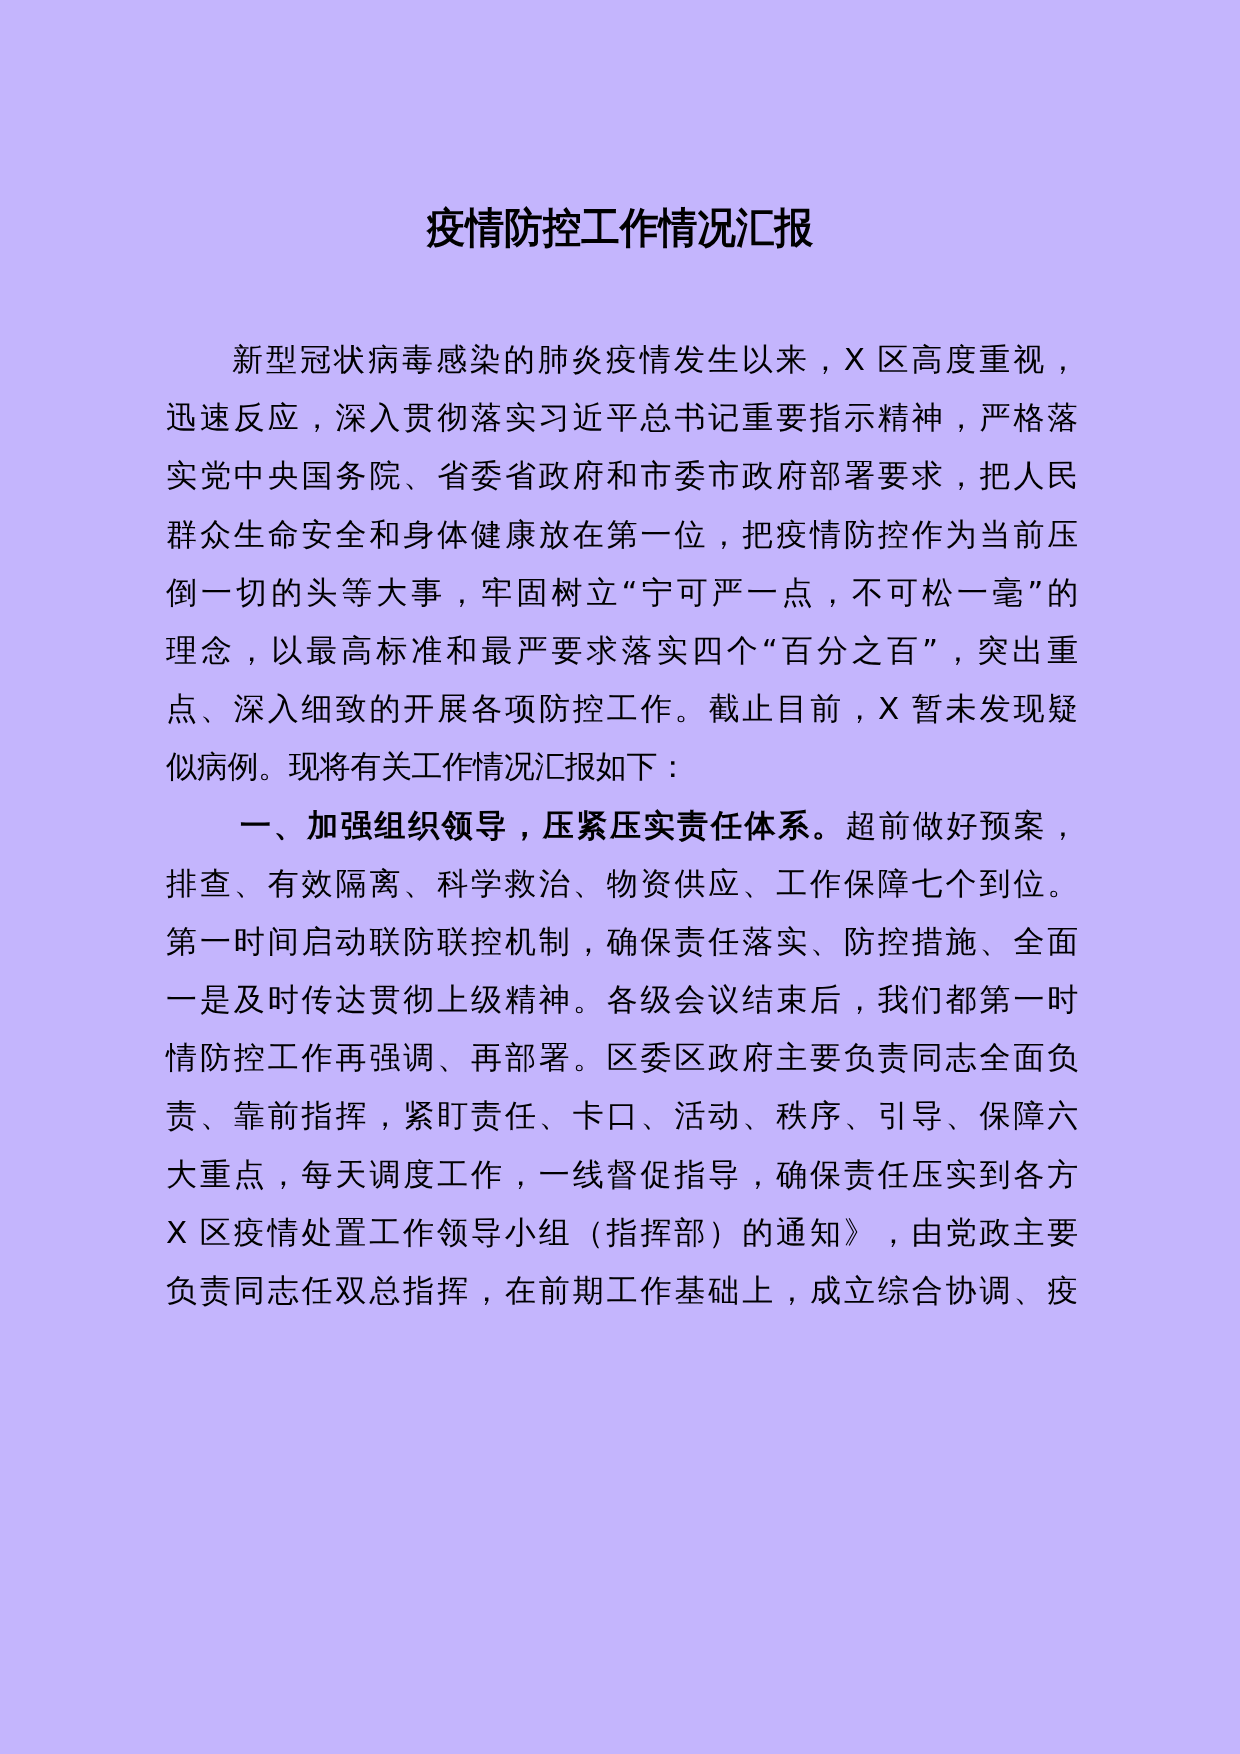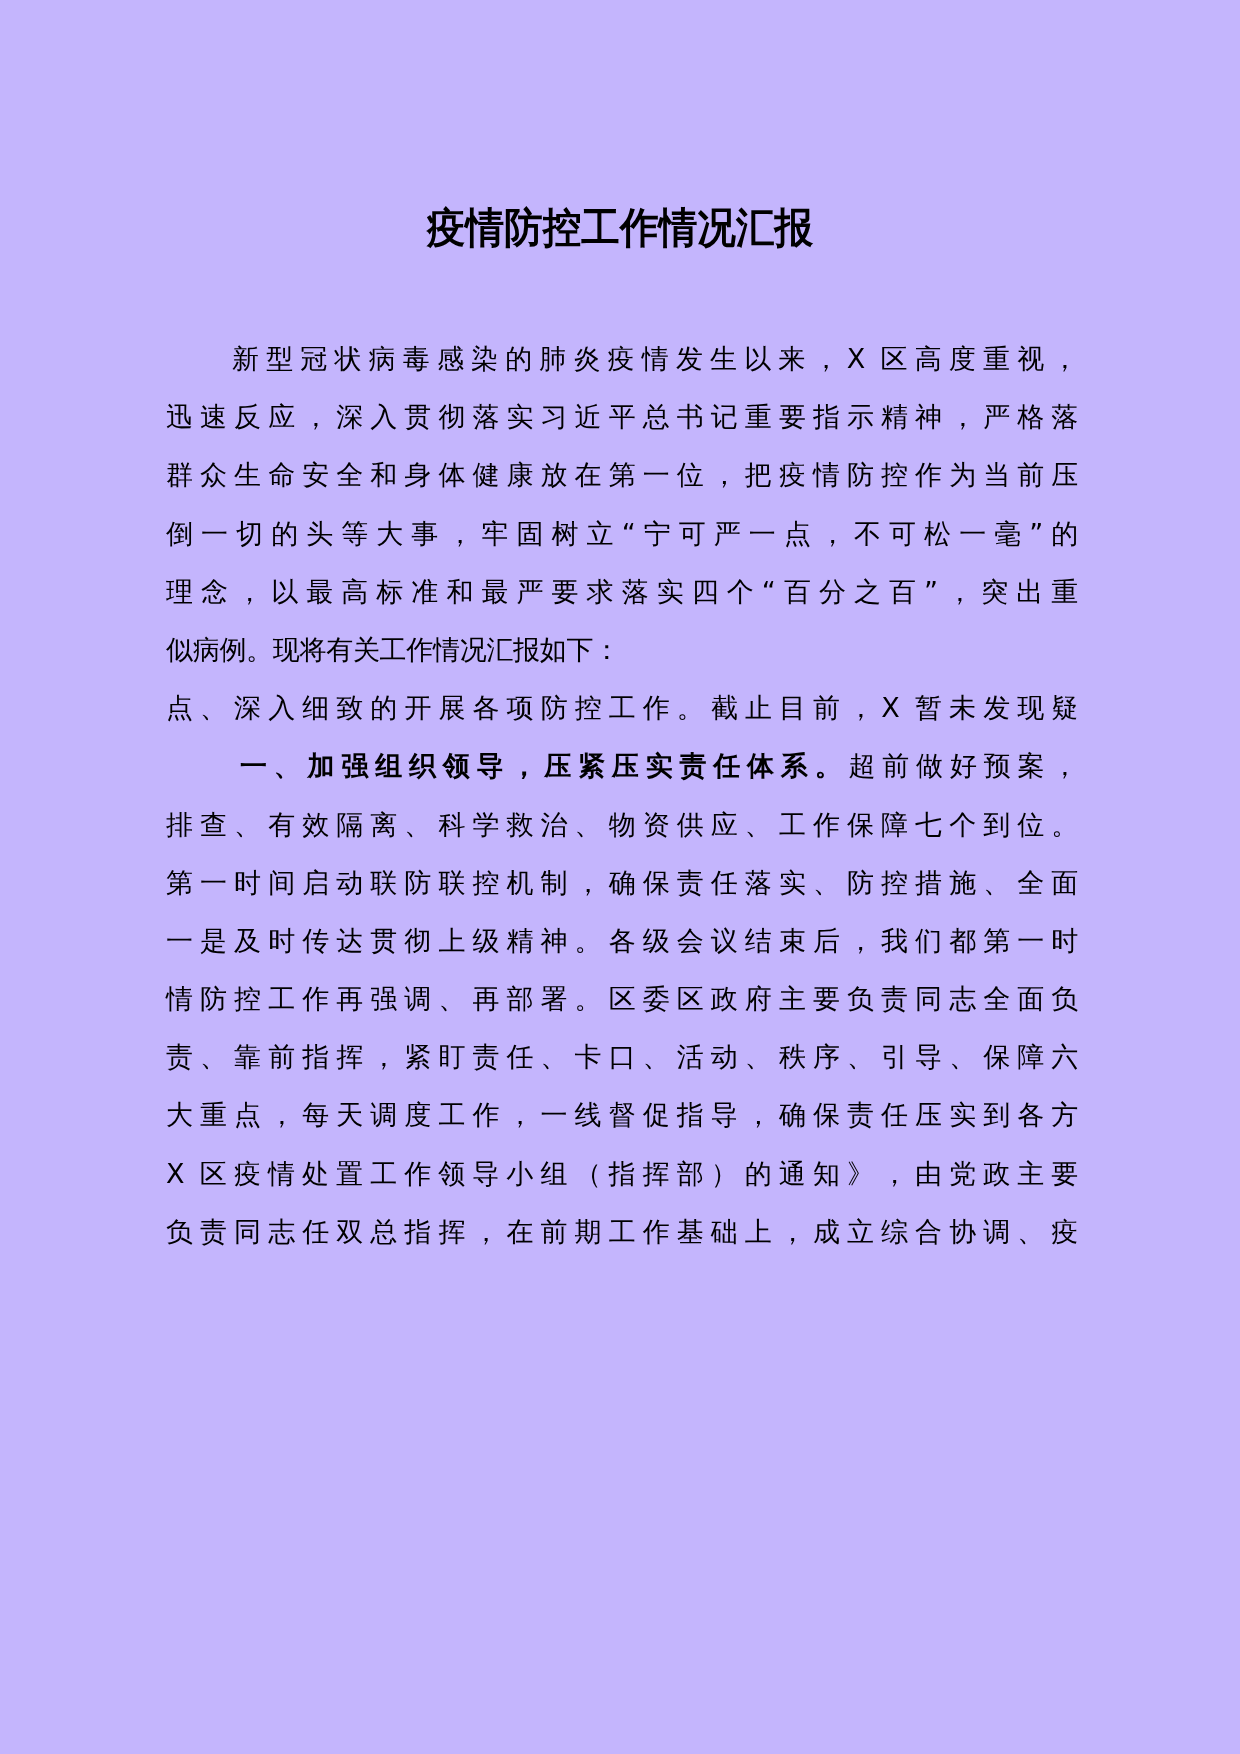--- a/index.html
+++ b/index.html
@@ -38,21 +38,21 @@
     }
     .body-text {
       position: absolute;
       left: 166px;
       top: 330px;
       width: 912px;
     }
     .line {
       height: 58.2px;
       line-height: 58.2px;
-      font-size: 27px;
+      font-size: 31px;
       white-space: nowrap;
       overflow: visible;
       text-align: justify;
       text-align-last: justify;
       letter-spacing: -0.3px;
     }
     .line.indent {
       padding-left: 66px;
     }
     .line.last {
@@ -67,25 +67,26 @@
 <body>
 
 <div class="page">
   <div class="title">疫情防控工作情况汇报</div>
 
   <div class="body-text">
 
     <div>
       <div class="line indent">新型冠状病毒感染的肺炎疫情发生以来，X 区高度重视，</div>
       <div class="line">迅速反应，深入贯彻落实习近平总书记重要指示精神，严格落</div>
+      <div class="line">实党中央国务院、省委省政府和市委市政府部署要求，把人民</div>
       <div class="line">群众生命安全和身体健康放在第一位，把疫情防控作为当前压</div>
       <div class="line">倒一切的头等大事，牢固树立“宁可严一点，不可松一毫”的</div>
       <div class="line">理念，以最高标准和最严要求落实四个“百分之百”，突出重</div>
+      <div class="line">点、深入细致的开展各项防控工作。截止目前，X 暂未发现疑</div>
       <div class="line last">似病例。现将有关工作情况汇报如下：</div>
-      <div class="line">点、深入细致的开展各项防控工作。截止目前，X 暂未发现疑</div>
     </div>
 
     <div>
       <div class="line indent"><span class="bold">一、加强组织领导，压紧压实责任体系。</span><span>超前做好预案，</span></div>
       <div class="line">排查、有效隔离、科学救治、物资供应、工作保障七个到位。</div>
       <div class="line">第一时间启动联防联控机制，确保责任落实、防控措施、全面</div>
       <div class="line">一是及时传达贯彻上级精神。各级会议结束后，我们都第一时</div>
       <div class="line">情防控工作再强调、再部署。区委区政府主要负责同志全面负</div>
       <div class="line">责、靠前指挥，紧盯责任、卡口、活动、秩序、引导、保障六</div>
       <div class="line">大重点，每天调度工作，一线督促指导，确保责任压实到各方</div>

